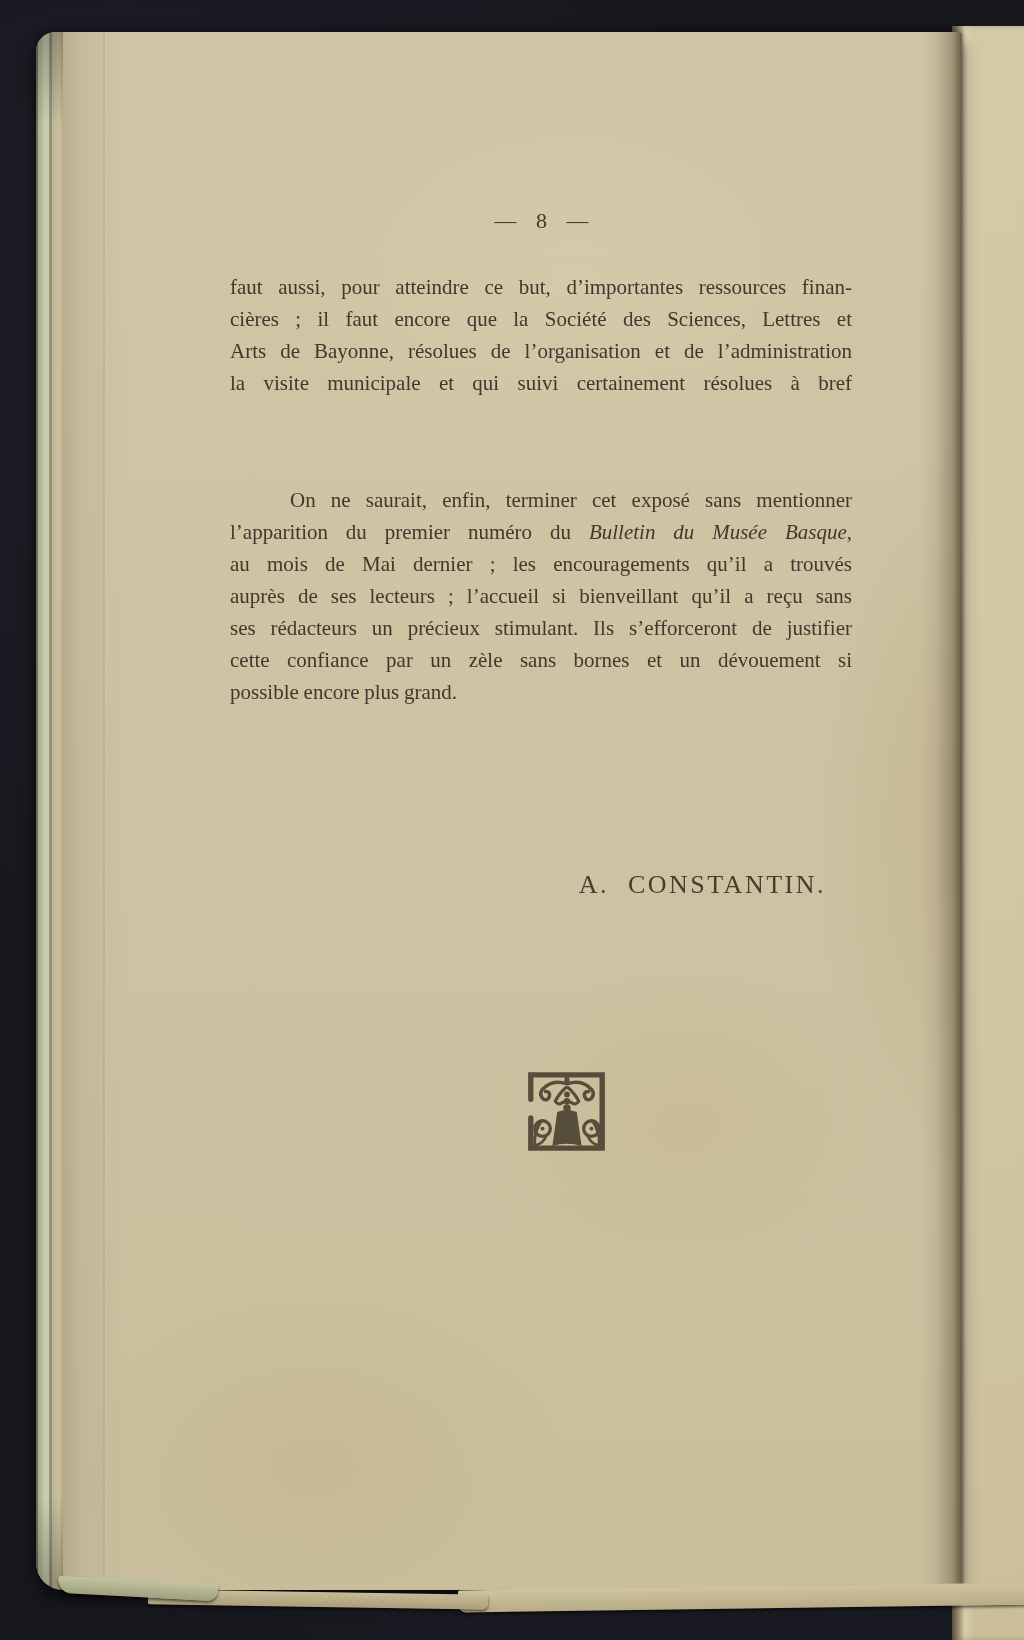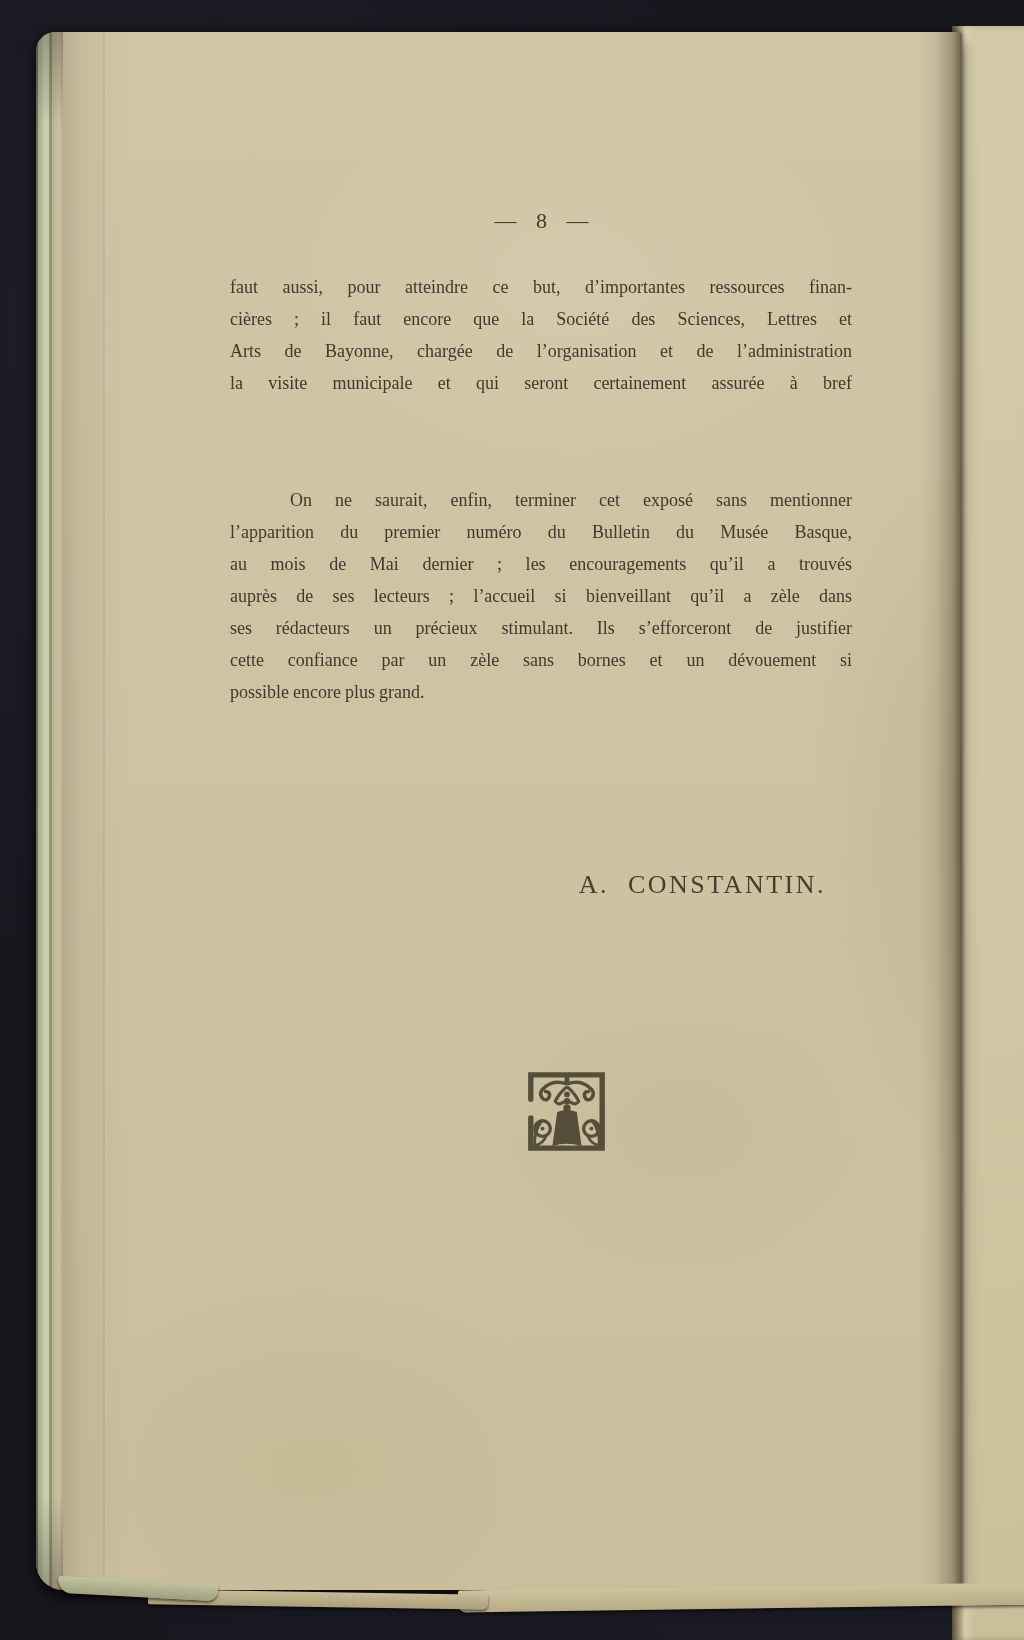--- a/index.html
+++ b/index.html
@@ -69,26 +69,26 @@
   
   .ink{color:#40392d;}
   .pagenum{
     position:absolute;left:196px;top:176px;width:620px;
     text-align:center;font-size:22px;word-spacing:12px;letter-spacing:1px;
   }
   .textcol{position:absolute;left:194px;width:622px;}
   .para1{top:239px;}
   .para2{top:452px;}
   .line{
-    font-size:18px;line-height:32px;word-spacing:-0.5px;
+    font-size:21px;line-height:32px;word-spacing:-0.5px;
     text-align:justify;
   }
   .line.j{text-align-last:justify;}
   .line.indent{text-indent:60px;}
-  .it{}
+  .it{font-style:italic;}
   .dateline{
     position:absolute;left:266px;top:799px;
     font-style:italic;font-size:28px;line-height:34px;letter-spacing:1px;word-spacing:6px;
   }
   .signature{
     position:absolute;left:196px;top:838px;width:620px;
     text-align:right;padding-right:26px;box-sizing:border-box;
     font-size:26px;line-height:30px;letter-spacing:2.5px;word-spacing:10px;
     color:#453e31;
   }
@@ -107,29 +107,29 @@
 <div class="page-main">
   <div class="edge-stack"></div>
   <div class="left-foldline"></div>
   <div class="crease"></div>
 
   <div class="pagenum ink">— 8 —</div>
 
   <div class="textcol para1 ink">
     <div class="line j"><span>faut aussi, pour atteindre ce but, d’importantes ressources finan-</span><span class="it"></span><span></span></div>
     <div class="line j"><span>cières ; il faut encore que la Société des Sciences, Lettres et</span><span class="it"></span><span></span></div>
-    <div class="line j"><span>Arts de Bayonne, chargée de l’organisation et de l’administration</span><span class="it"></span><span></span></div>
-    <div class="line j"><span>la visite municipale et qui seront certainement assurée à bref</span><span class="it"></span><span></span></div>
+    <div class="line j"><span>Arts de Bayonne, résolues de l’organisation et de l’administration</span><span class="it"></span><span></span></div>
+    <div class="line j"><span>la visite municipale et qui suivi certainement résolues à bref</span><span class="it"></span><span></span></div>
   </div>
 
   <div class="textcol para2 ink">
     <div class="line j indent"><span>On ne saurait, enfin, terminer cet exposé sans mentionner</span><span class="it"></span><span></span></div>
     <div class="line j"><span>l’apparition du premier numéro du </span><span class="it">Bulletin du Musée Basque</span><span>,</span></div>
     <div class="line j"><span>au mois de Mai dernier ; les encouragements qu’il a trouvés</span><span class="it"></span><span></span></div>
-    <div class="line j"><span>auprès de ses lecteurs ; l’accueil si bienveillant qu’il a zèle dans</span><span class="it"></span><span></span></div>
+    <div class="line j"><span>auprès de ses lecteurs ; l’accueil si bienveillant qu’il a reçu sans</span><span class="it"></span><span></span></div>
     <div class="line j"><span>ses rédacteurs un précieux stimulant. Ils s’efforceront de justifier</span><span class="it"></span><span></span></div>
     <div class="line j"><span>cette confiance par un zèle sans bornes et un dévouement si</span><span class="it"></span><span></span></div>
     <div class="line"><span>possible encore plus grand.</span><span class="it"></span><span></span></div>
   </div>
 
   <div class="signature">A. CONSTANTIN.</div>
 
   <div class="ornament">
     <svg viewBox="0 0 90 90" xmlns="http://www.w3.org/2000/svg">
       <g stroke="#473f2e" fill="none" stroke-linecap="round">

